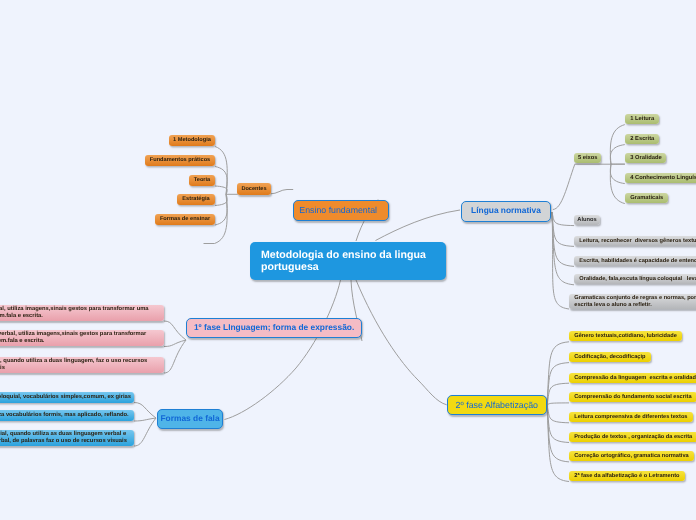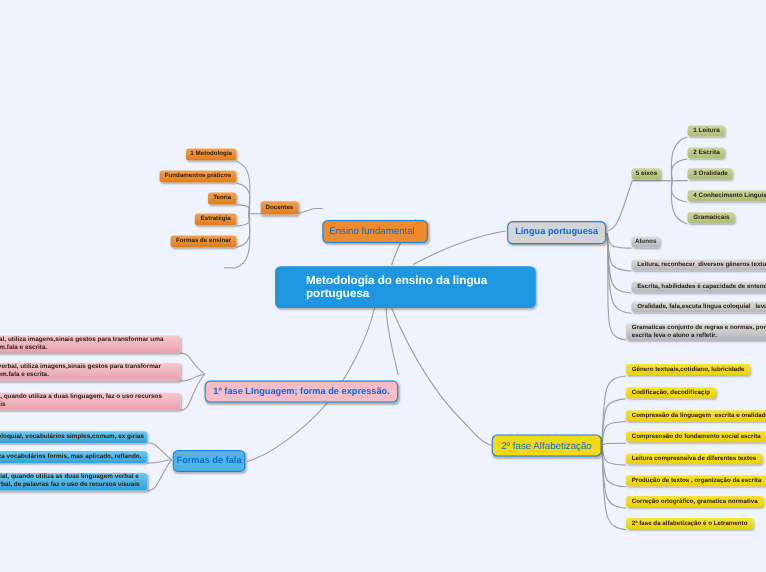--- a/index.html
+++ b/index.html
@@ -55,21 +55,21 @@
       <path d="M547,405 C550,355.704 547,343.696 569,341.8"></path>
       <path d="M547,405 C550,371.928 547,363.872 569,362.6"></path>
       <path d="M547,405 C550,387.99600000000004 547,383.85400000000004 569,383.20000000000005"></path>
       <path d="M547,405 C550,403.362 547,402.963 569,402.90000000000003"></path>
       <path d="M547,405 C550,418.884 547,422.266 569,422.8"></path>
       <path d="M547,405 C550,434.25 547,441.375 569,442.5"></path>
       <path d="M547,405 C550,449.382 547,460.19300000000004 569,461.90000000000003"></path>
       <path d="M547,405 C550,464.67 547,479.205 569,481.5"></path>
     </svg>
   <div id="nodes">
-      <div class="node" style="left: 250px; width: 237px; top: 242px; height: 38px; background: rgb(30, 151, 224); box-shadow: rgba(60, 60, 60, 0.34) 1px 1.5px 1.6px; border-radius: 5px; color: rgb(255, 255, 255); font-size: 10.6px; font-weight: bold; justify-content: center; padding-left: 11px; padding-right: 27px;">
+      <div class="node" style="left: 250px; width: 196px; top: 242px; height: 38px; background: rgb(30, 151, 224); box-shadow: rgba(60, 60, 60, 0.34) 1px 1.5px 1.6px; border-radius: 5px; color: rgb(255, 255, 255); font-size: 10.6px; font-weight: bold; justify-content: flex-start; padding-left: 11px; padding-right: 27px;">
         <span>Metodologia do ensino da lingua
 portuguesa</span>
       </div>
       <div class="node" style="left: 293.2px; width: 96px; top: 179.2px; height: 20.7px; background: rgb(239, 139, 44); box-shadow: rgba(60, 60, 60, 0.34) 1px 1.5px 1.6px; border-radius: 5px; color: rgb(18, 104, 214); font-size: 8.8px; font-weight: normal; justify-content: flex-start; padding-left: 5.3px; padding-right: 5.3px; border: 1.7px solid rgb(30, 127, 212); margin-top: 21px;">
         <span>Ensino fundamental</span>
       </div>
       <div class="node" style="left: 237px; width: 34px; top: 183px; height: 11.5px; background: linear-gradient(rgb(240, 162, 84) 0%, rgb(224, 123, 27) 100%); box-shadow: rgba(60, 60, 60, 0.34) 1px 1.5px 1.6px; border-radius: 3px; color: rgb(43, 33, 18); font-size: 5.6px; font-weight: bold; justify-content: center; padding-left: 5.3px; padding-right: 5.3px;">
         <span>Docentes</span>
       </div>
       <div class="node" style="left: 169px; width: 46px; top: 135px; height: 11px; background: linear-gradient(rgb(240, 162, 84) 0%, rgb(224, 123, 27) 100%); box-shadow: rgba(60, 60, 60, 0.34) 1px 1.5px 1.6px; border-radius: 3px; color: rgb(43, 33, 18); font-size: 5.65px; font-weight: bold; justify-content: center; padding-left: 5.3px; padding-right: 5.3px;">
@@ -84,21 +84,21 @@
       <div class="node" style="left: 177px; width: 38px; top: 194px; height: 11px; background: linear-gradient(rgb(240, 162, 84) 0%, rgb(224, 123, 27) 100%); box-shadow: rgba(60, 60, 60, 0.34) 1px 1.5px 1.6px; border-radius: 3px; color: rgb(43, 33, 18); font-size: 5.65px; font-weight: bold; justify-content: center; padding-left: 5.3px; padding-right: 5.3px;">
         <span>Estratégia</span>
       </div>
       <div class="node" style="left: 155px; width: 60px; top: 213.5px; height: 11px; background: linear-gradient(rgb(240, 162, 84) 0%, rgb(224, 123, 27) 100%); box-shadow: rgba(60, 60, 60, 0.34) 1px 1.5px 1.6px; border-radius: 3px; color: rgb(43, 33, 18); font-size: 5.65px; font-weight: bold; justify-content: center; padding-left: 5.3px; padding-right: 5.3px;">
         <span>Formas de ensinar</span>
       </div>
       <div class="node" style="left: 203.5px; width: 11px; top: 233px; height: 10px; background: transparent; box-shadow: none; border-radius: 3px; color: rgb(43, 33, 18); font-size: 5.65px; font-weight: bold; justify-content: center; padding-left: 5.3px; padding-right: 5.3px;">
         <span></span>
       </div>
       <div class="node" style="left: 460.8px; width: 90px; top: 200.5px; height: 20.5px; background: rgb(210, 212, 214); box-shadow: rgba(60, 60, 60, 0.34) 1px 1.5px 1.6px; border-radius: 5px; color: rgb(18, 104, 214); font-size: 8.4px; font-weight: bold; justify-content: center; padding-left: 5.3px; padding-right: 5.3px; border: 1.7px solid rgb(30, 127, 212);">
-        <span>Língua portuguesa</span>
+        <span>Língua normativa</span>
       </div>
       <div class="node" style="left: 574.3px; width: 27.3px; top: 153.3px; height: 10.4px; background: linear-gradient(rgb(204, 214, 161) 0%, rgb(170, 189, 112) 100%); box-shadow: rgba(60, 60, 60, 0.34) 1px 1.5px 1.6px; border-radius: 3px; color: rgb(43, 33, 18); font-size: 5.75px; font-weight: bold; justify-content: center; padding-left: 4px; padding-right: 4px;">
         <span>5 eixos</span>
       </div>
       <div class="node" style="left: 624.8px; width: 33.5px; top: 113.8px; height: 10.3px; background: linear-gradient(rgb(204, 214, 161) 0%, rgb(170, 189, 112) 100%); box-shadow: rgba(60, 60, 60, 0.34) 1px 1.5px 1.6px; border-radius: 3px; color: rgb(43, 33, 18); font-size: 5.75px; font-weight: bold; justify-content: flex-start; padding-left: 5.3px; padding-right: 5.3px;">
         <span>1 Leitura</span>
       </div>
       <div class="node" style="left: 624.8px; width: 33.5px; top: 133.8px; height: 10.3px; background: linear-gradient(rgb(204, 214, 161) 0%, rgb(170, 189, 112) 100%); box-shadow: rgba(60, 60, 60, 0.34) 1px 1.5px 1.6px; border-radius: 3px; color: rgb(43, 33, 18); font-size: 5.75px; font-weight: bold; justify-content: flex-start; padding-left: 5.3px; padding-right: 5.3px;">
         <span>2 Escrita</span>
       </div>
@@ -120,21 +120,21 @@
       <div class="node" style="left: 574px; width: 135px; top: 255.8px; height: 10.1px; background: linear-gradient(rgb(220, 221, 223) 0%, rgb(180, 182, 185) 100%); box-shadow: rgba(60, 60, 60, 0.34) 1px 1.5px 1.6px; border-radius: 3px; color: rgb(43, 33, 18); font-size: 5.65px; font-weight: bold; justify-content: flex-start; padding-left: 5.3px; padding-right: 5.3px;">
         <span>Escrita, habilidades é capacidade de entender</span>
       </div>
       <div class="node" style="left: 574px; width: 130px; top: 274.2px; height: 10.1px; background: linear-gradient(rgb(220, 221, 223) 0%, rgb(180, 182, 185) 100%); box-shadow: rgba(60, 60, 60, 0.34) 1px 1.5px 1.6px; border-radius: 3px; color: rgb(43, 33, 18); font-size: 5.65px; font-weight: bold; justify-content: flex-start; padding-left: 5.3px; padding-right: 5.3px;">
         <span>Oralidade, fala,escuta língua coloquial   leva</span>
       </div>
       <div class="node" style="left: 569px; width: 133px; top: 293.5px; height: 15px; background: linear-gradient(rgb(220, 221, 223) 0%, rgb(180, 182, 185) 100%); box-shadow: rgba(60, 60, 60, 0.34) 1px 1.5px 1.6px; border-radius: 3px; color: rgb(43, 33, 18); font-size: 5.65px; font-weight: bold; justify-content: flex-start; padding-left: 5.3px; padding-right: 5.3px;">
         <span>Gramaticas conjunto de regras e normas, por
 escrita leva o aluno a refletir.</span>
       </div>
-      <div class="node" style="left: 185.6px; width: 176.2px; top: 346px; height: 20.3px; background: rgb(244, 188, 197); box-shadow: rgba(60, 60, 60, 0.34) 1px 1.5px 1.6px; border-radius: 5px; color: rgb(18, 104, 214); font-size: 8.4px; font-weight: bold; justify-content: center; padding-left: 5.3px; padding-right: 5.3px; border: 1.7px solid rgb(30, 127, 212);">
+      <div class="node" style="left: 185.6px; width: 176.2px; top: 318px; height: 20.3px; background: rgb(244, 188, 197); box-shadow: rgba(60, 60, 60, 0.34) 1px 1.5px 1.6px; border-radius: 5px; color: rgb(18, 104, 214); font-size: 8.4px; font-weight: bold; justify-content: center; padding-left: 5.3px; padding-right: 5.3px; border: 1.7px solid rgb(30, 127, 212);">
         <span>1º fase LInguagem; forma de expressão.</span>
       </div>
       <div class="node" style="left: -31px; width: 195px; top: 304.5px; height: 16px; background: linear-gradient(rgb(245, 200, 208) 0%, rgb(233, 160, 171) 100%); box-shadow: rgba(60, 60, 60, 0.34) 1px 1.5px 1.6px; border-radius: 3px; color: rgb(43, 33, 18); font-size: 5.8px; font-weight: bold; justify-content: flex-start; padding-left: 5.3px; padding-right: 5.3px;">
         <span>Não verbal, utiliza imagens,sinais gestos para transformar uma
 mensagem.fala e escrita.</span>
       </div>
       <div class="node" style="left: -43px; width: 207px; top: 330px; height: 16px; background: linear-gradient(rgb(245, 200, 208) 0%, rgb(233, 160, 171) 100%); box-shadow: rgba(60, 60, 60, 0.34) 1px 1.5px 1.6px; border-radius: 3px; color: rgb(43, 33, 18); font-size: 5.8px; font-weight: bold; justify-content: flex-start; padding-left: 5.3px; padding-right: 5.3px;">
         <span>Verbal e não verbal, utiliza imagens,sinais gestos para transformar
 uma mensagem.fala e escrita.</span>
       </div>

